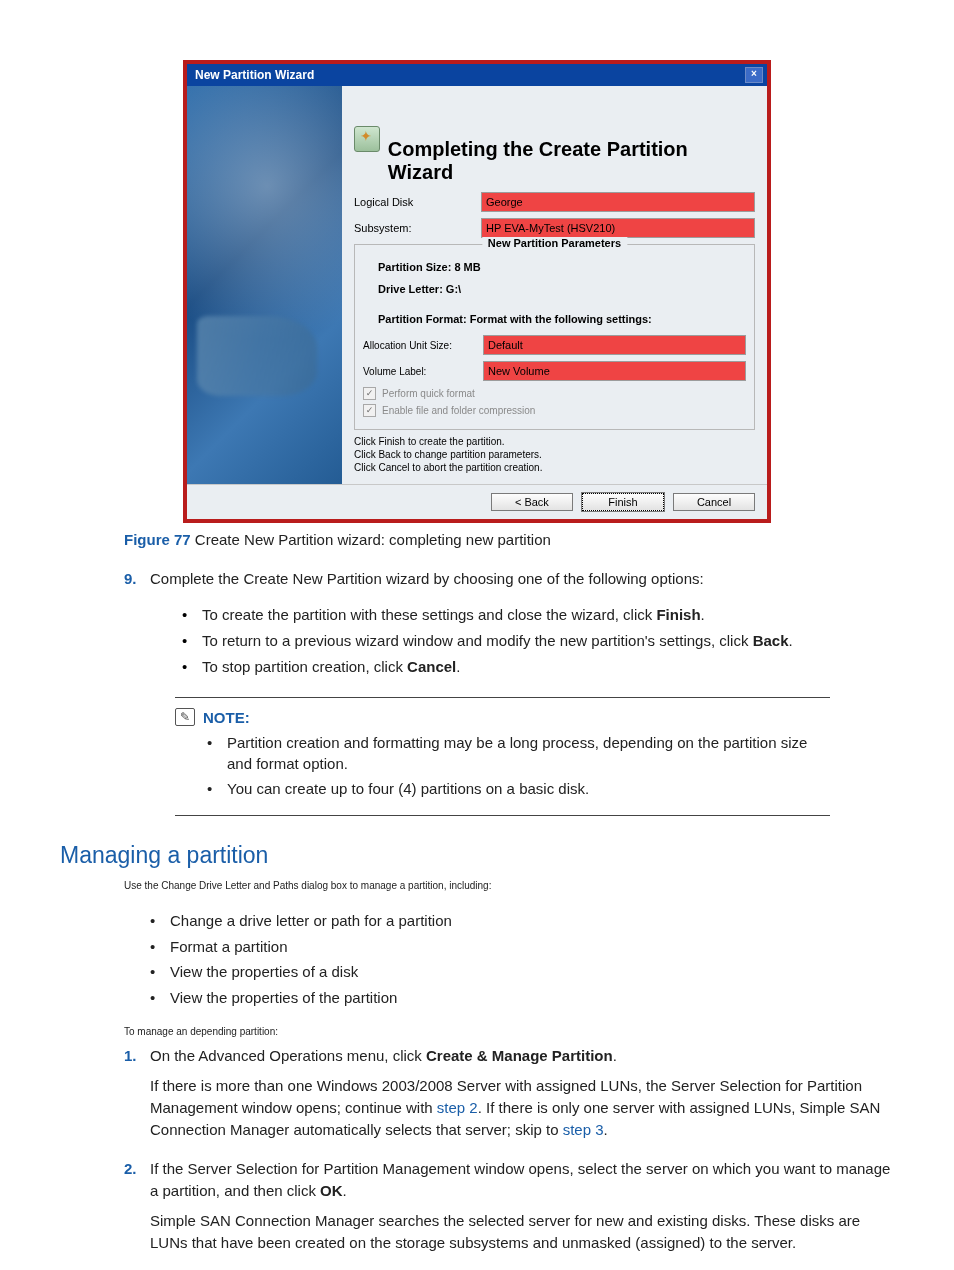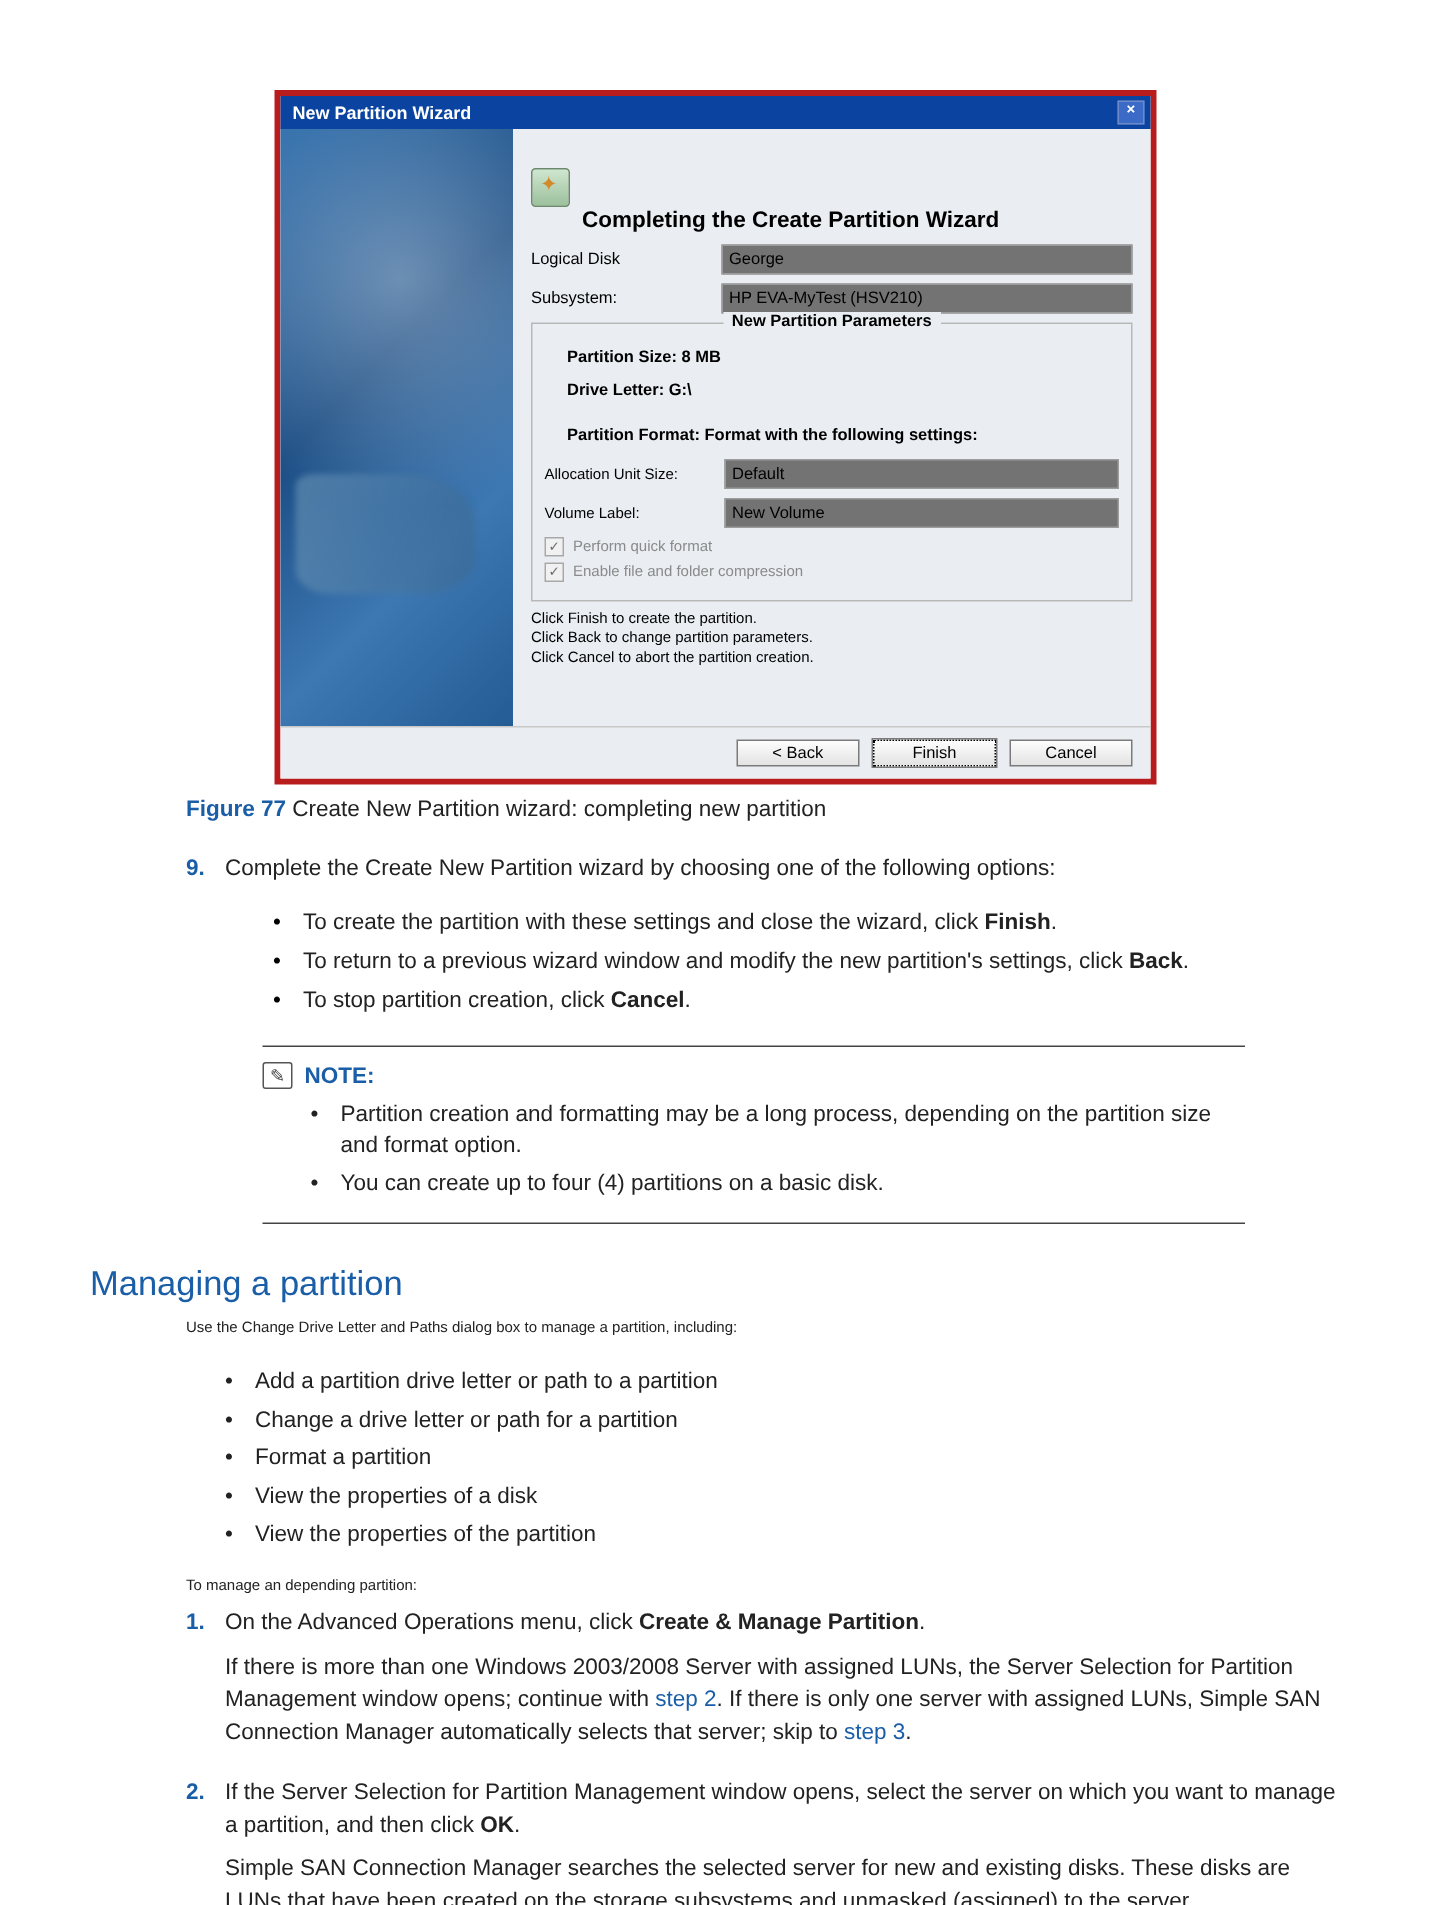--- a/index.html
+++ b/index.html
@@ -82,35 +82,35 @@
     position: relative;
     margin-right: 8px;
     background: linear-gradient(#cfe6cf, #9cc09c);
   }
   .cpw-icon::after{
     content:"✦";
     position:absolute; left:5px; top:1px;
     color:#d28b2a; font-size:14px;
   }
   .cpw-title {
-    font-size: 15px;
+    font-size: 20px;
     font-weight: bold;
     color: #000;
     margin-top: 44px;
   }
   .row {
     display: flex; align-items: center;
     margin-bottom: 6px;
   }
   .row-lbl { width: 127px; }
   .row-lbl-sm { width: 120px; font-size: 10px; }
   .row-val {
     flex: 1;
     border: 1px solid #9c9c9c;
-    background: #737373;
+    background: #ef4444;
     padding: 2px 4px;
     height: 14px;
     line-height: 14px;
   }
   .fieldset {
     border: 1px solid #b8b8b8;
     margin-top: 4px;
     padding: 10px 8px 8px 8px;
     position: relative;
   }
@@ -329,21 +329,20 @@
     <ul class="note-ul">
       <li>Partition creation and formatting may be a long process, depending on the partition size and format option.</li>
       <li>You can create up to four (4) partitions on a basic disk.</li>
     </ul>
   </div>
 
   <h2 class="section">Managing a partition</h2>
 
   <p class="body-p">Use the Change Drive Letter and Paths dialog box to manage a partition, including:</p>
   <ul class="ul-simple">
-    <li>Add a partition drive letter or path to a partition</li>
     <li>Change a drive letter or path for a partition</li>
     <li>Format a partition</li>
     <li>View the properties of a disk</li>
     <li>View the properties of the partition</li>
   </ul>
 
   <p class="body-p" style="margin-top:12px">To manage an depending partition:</p>
 
   <div class="ol2">
     <div class="item">

